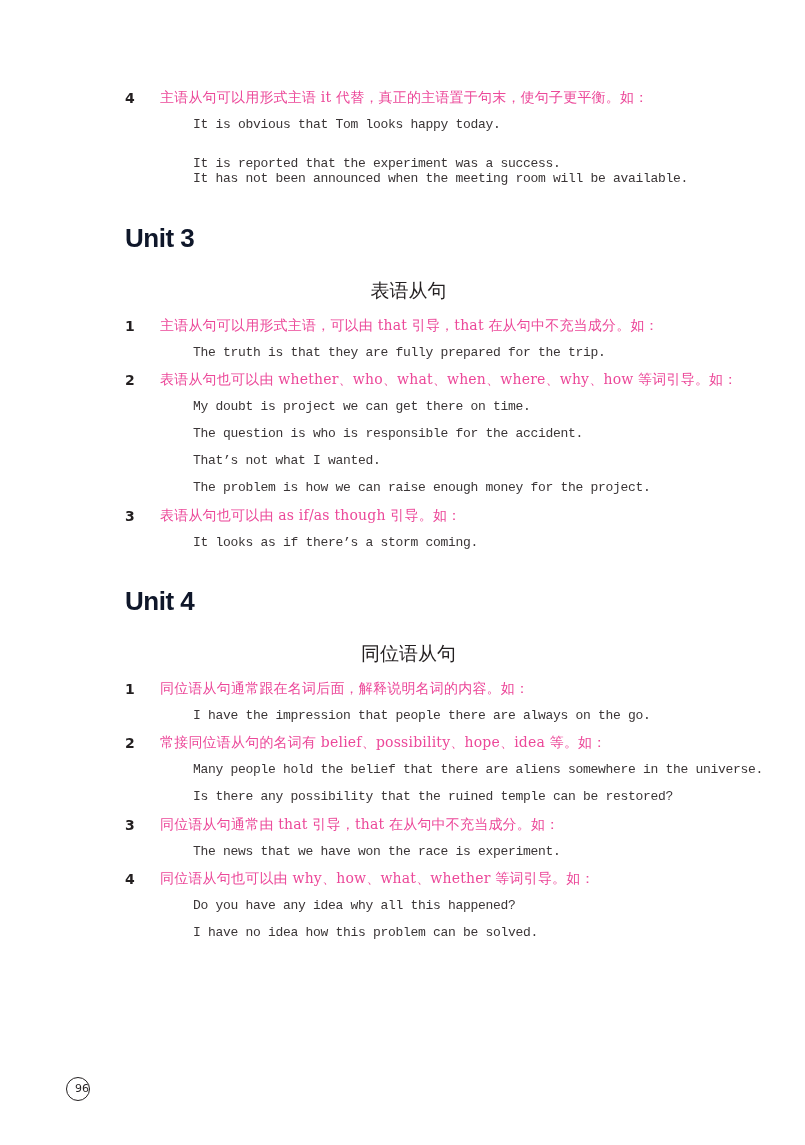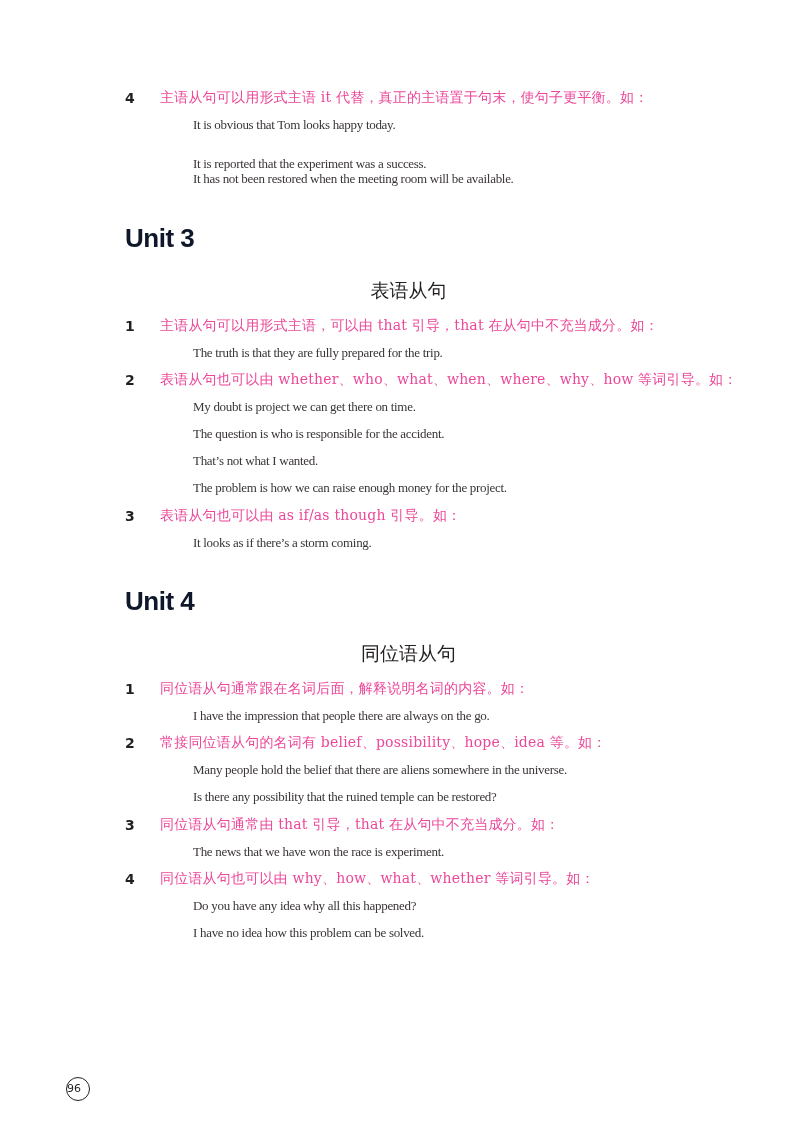--- a/index.html
+++ b/index.html
@@ -1,35 +1,35 @@
 <!DOCTYPE html>
 <html><head>
   <meta charset="utf-8">
   <style>
     html, body { margin: 0; padding: 0; background: #ffffff; }
     body { width: 805px; height: 1145px; position: relative; overflow: hidden; color: #231f20; }
     .page { position: absolute; left: 0; top: 0; width: 805px; height: 1145px; }
     .num { position: absolute; left: 125px; font-family: "DejaVu Sans", sans-serif; font-weight: bold; font-size: 14px; color: #231f20; }
     .rule { position: absolute; left: 160px; font-family: "DejaVu Serif", serif; font-size: 14px; color: #ec4899; letter-spacing: 0.2px; }
-    .ex { position: absolute; left: 193px; font-family: Liberation Serif, serif; font-size: 13px; color: #3a3536; letter-spacing: -0.3px; }
+    .ex { position: absolute; left: 193px; font-family: Liberation Mono, monospace; font-size: 13px; color: #3a3536; letter-spacing: -0.3px; }
     .unit { position: absolute; left: 125px; font-family: "Liberation Sans", sans-serif; font-weight: bold; font-size: 26px; color: #0f172a; letter-spacing: -0.5px; }
     .section-title { position: absolute; left: 0; width: 817px; text-align: center; font-family: "DejaVu Sans", sans-serif; font-size: 19px; color: #231f20; }
-    .page-num { position: absolute; left: 66px; top: 1077px; width: 22px; height: 22px; border: 1.3px solid #231f20; border-radius: 50%; font-family: "DejaVu Sans", sans-serif; font-size: 11px; line-height: 22px; text-align: left; color: #231f20; }
+    .page-num { position: absolute; left: 66px; top: 1077px; width: 22px; height: 22px; border: 1.3px solid #231f20; border-radius: 50%; font-family: "DejaVu Sans", sans-serif; font-size: 11px; line-height: 22px; text-align: right; color: #231f20; }
   </style>
 </head>
 <body>
 
 <div class="page">
 
   <div>
     <span class="num" style="top:90px">4</span>
     <span class="rule" style="top:89px">主语从句可以用形式主语 it 代替，真正的主语置于句末，使句子更平衡。如：</span>
     <span class="ex" style="top:117px">It is obvious that Tom looks happy today.</span>
     <span class="ex" style="top:156px">It is reported that the experiment was a success.</span>
-    <span class="ex" style="top:171px">It has not been restored when the meeting room will be available.</span>
+    <span class="ex" style="top:171px">It has not been announced when the meeting room will be available.</span>
   </div>
 
   <div>
     <span class="unit" style="top:223px">Unit 3</span>
     <span class="section-title" style="top:278px">表语从句</span>
 
     <div>
       <span class="num" style="top:318px">1</span>
       <span class="rule" style="top:317px">主语从句可以用形式主语，可以由 that 引导，that 在从句中不充当成分。如：</span>
       <span class="ex" style="top:345px">The truth is that they are fully prepared for the trip.</span>

